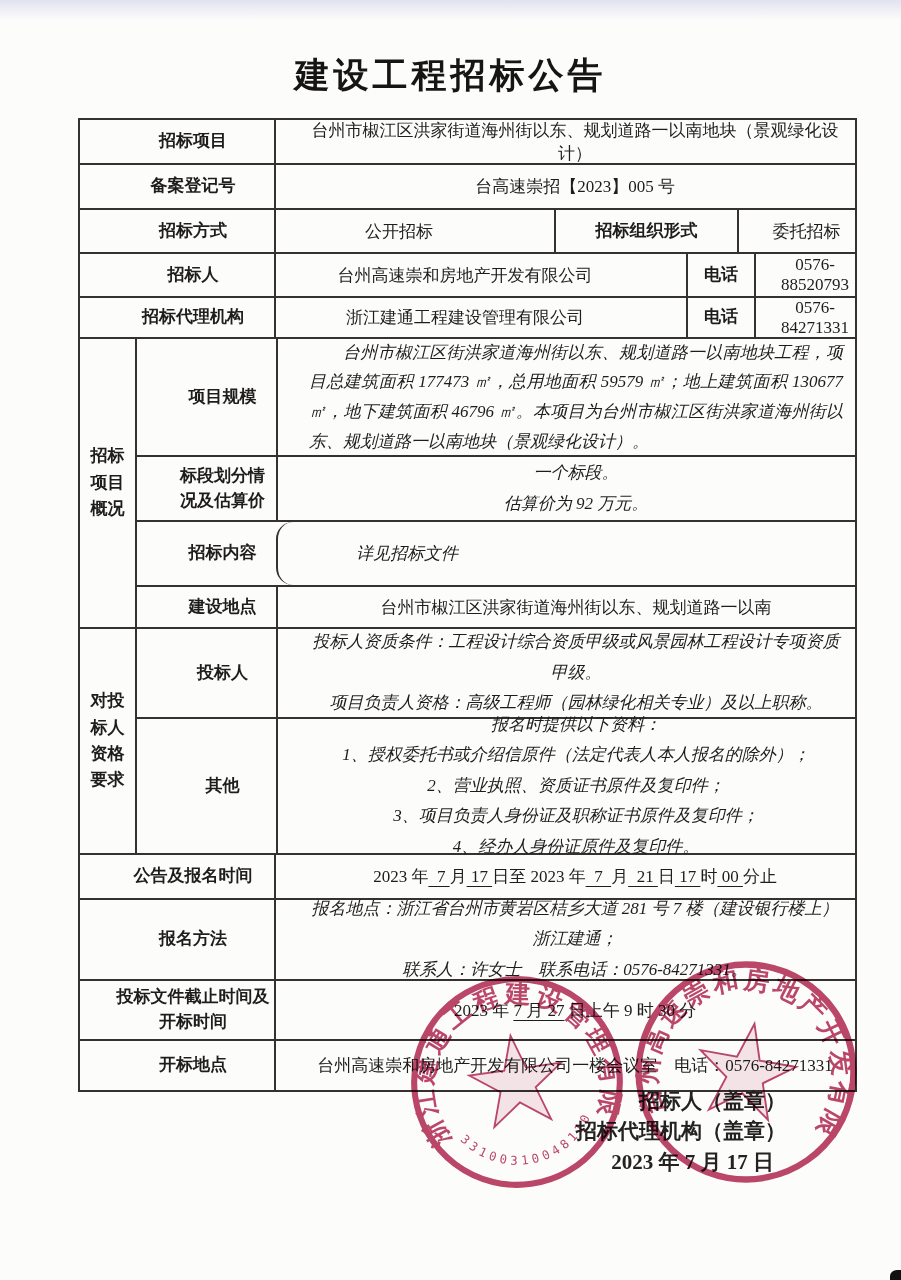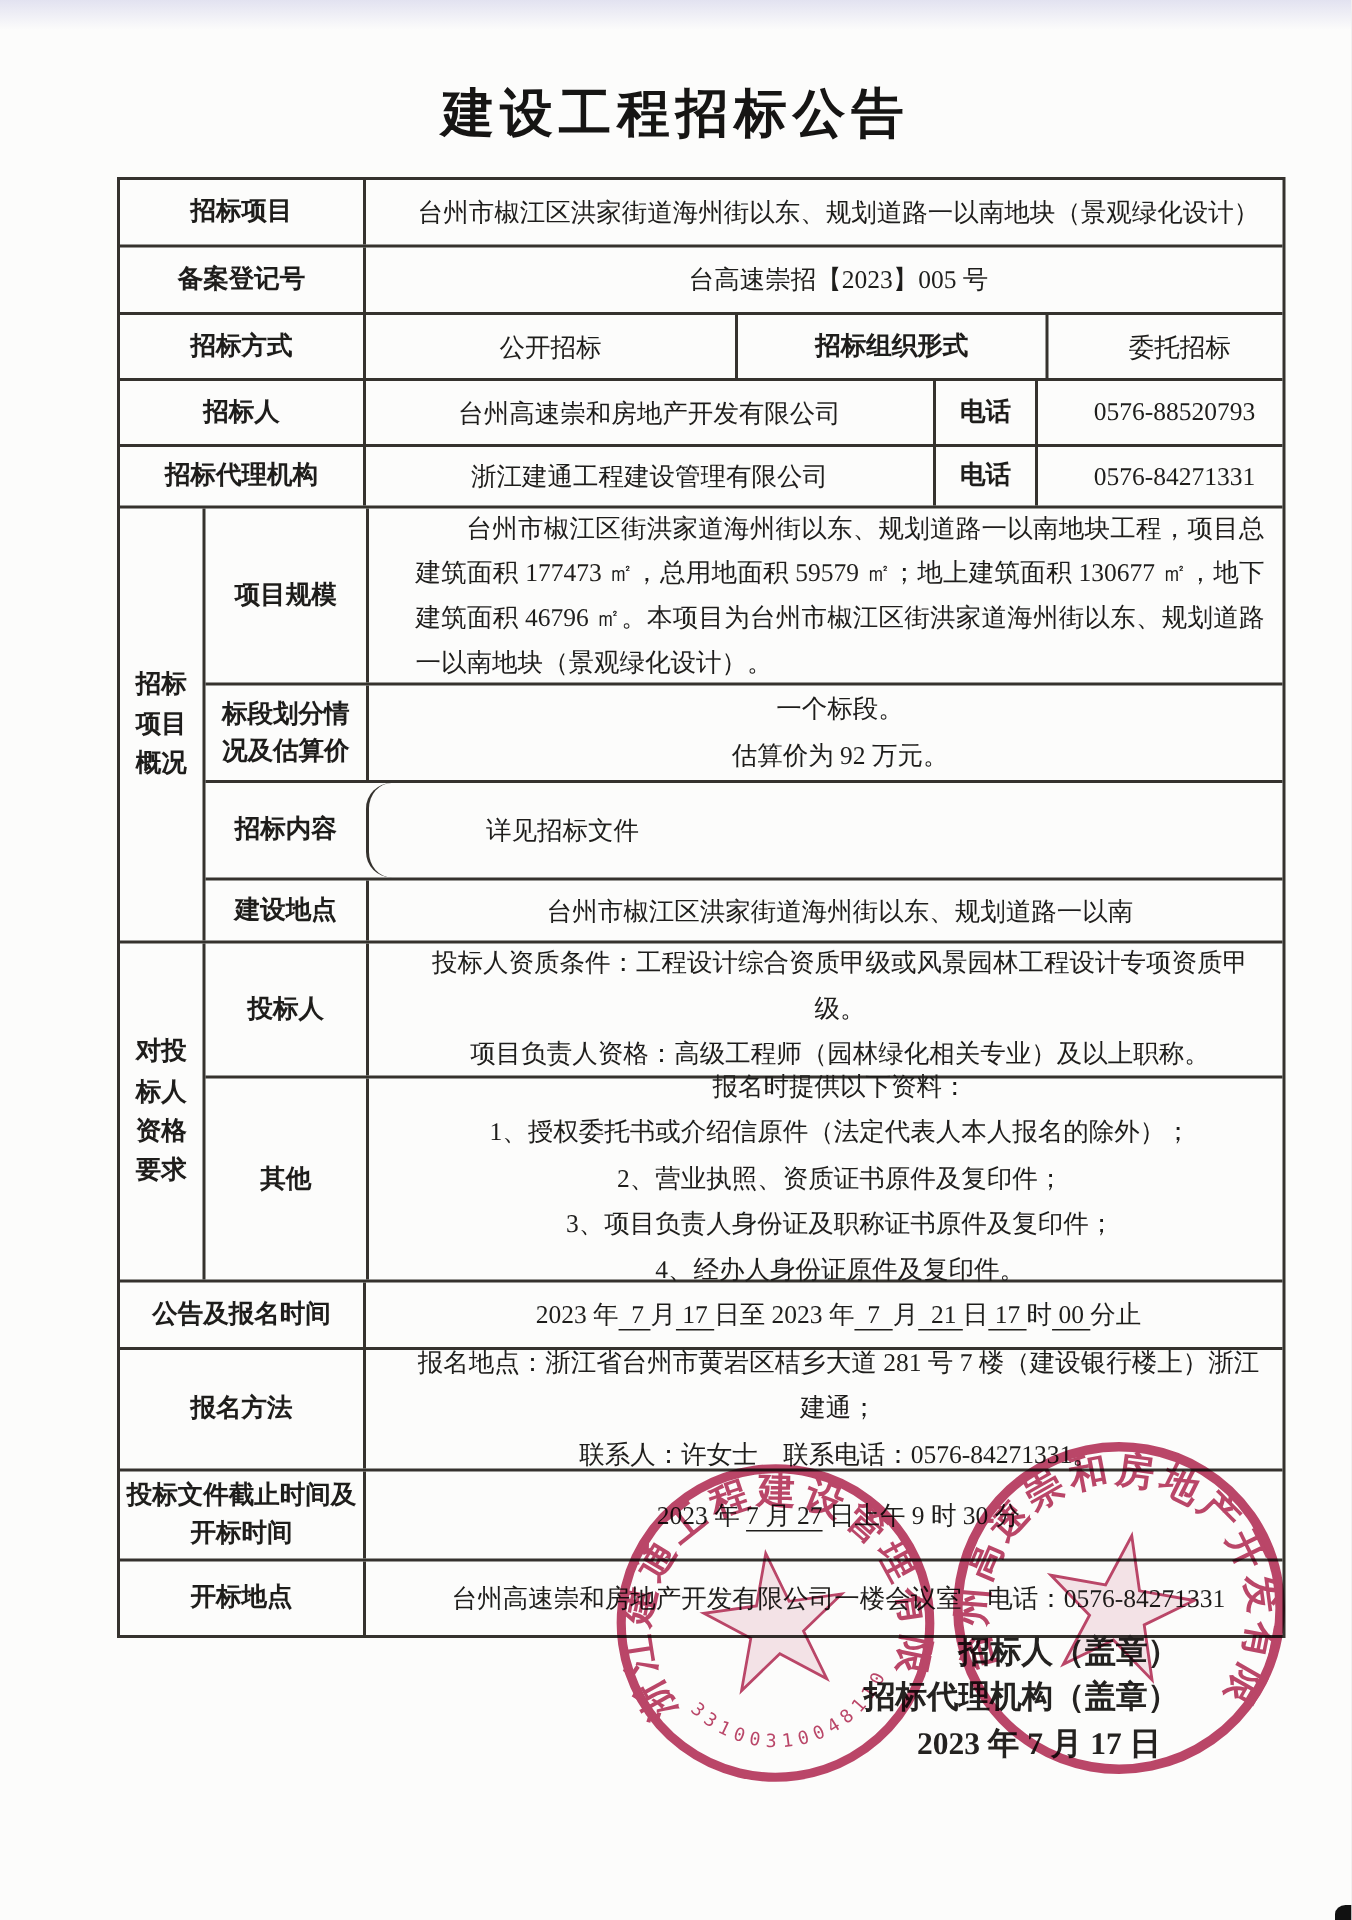--- a/index.html
+++ b/index.html
@@ -18,23 +18,23 @@
   }
   
   .tbl {
     position:absolute; left:78px; top:118px; width:779px;
     border:2px solid #35322e; font-size:17px;
   }
   .row { display:flex; border-bottom:2px solid #35322e; }
   .row:last-child { border-bottom:none; }
   .cell { display:flex; align-items:center; min-height:100%; }
   .cell + .cell { border-left:2px solid #35322e; }
-  .lbl { justify-content:center; text-align:center; font-weight:700; line-height:1.45; }
+  .lbl { justify-content:center; text-align:center; font-weight:700; line-height:1.45;margin-left:32px; }
   .val-c { justify-content:center; text-align:center; }
-  .val-l { justify-content:flex-start; text-align:left; }
+  .val-l { justify-content:flex-start; text-align:left;font-style:italic; }
   .pre { white-space:pre-line;text-align:center; }
   .w-label { width:162px; flex:none; }
   .w-sub { width:107px; flex:none; }
   .grow { flex:1 1 auto;padding-left:19px; }
   .h45{height:45px}.h44{height:44px}.h41{height:41px}
   .h118{height:118px}.h65{height:65px}.h47{height:65px}.h40{height:40px}
   .h90{height:90px}.h134{height:134px}.h81{height:81px}.h60{height:60px}.h49{height:49px}
   .group-wrap { display:flex; width:100%; }
   .group-cell { width:55px; flex:none; display:flex; align-items:center; justify-content:center;
     font-weight:700; line-height:1.55; text-align:left; }
@@ -78,21 +78,21 @@
     </div>
 
     <div class="row h45">
       <div class="cell lbl w-label">备案登记号</div>
       <div class="cell val-c grow">台高速崇招【2023】005 号</div>
     </div>
 
     <div class="row h44">
       <div class="cell lbl w-label">招标方式</div>
       <div class="cell val-c" style="width:248px;flex:none">公开招标</div>
-      <div class="cell lbl" style="width:207px;flex:none">招标组织形式</div>
+      <div class="cell lbl" style="width:183px;flex:none">招标组织形式</div>
       <div class="cell val-c grow">委托招标</div>
     </div>
 
     <div class="row h44">
       <div class="cell lbl w-label">招标人</div>
       <div class="cell val-c" style="width:380px;flex:none">台州高速崇和房地产开发有限公司</div>
       <div class="cell lbl" style="width:68px;flex:none">电话</div>
       <div class="cell val-c grow">0576-88520793</div>
     </div>
 

